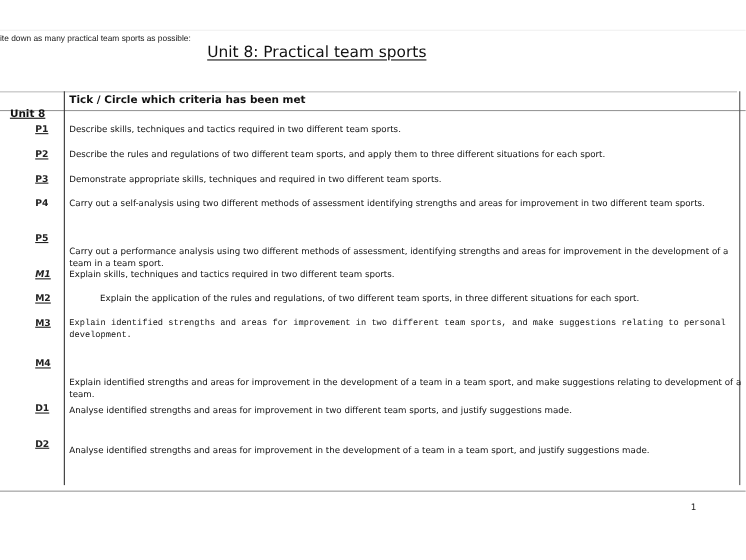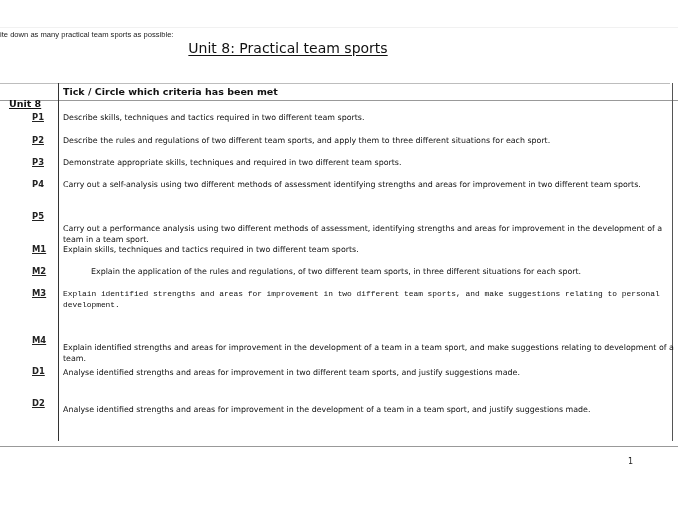--- a/index.html
+++ b/index.html
@@ -70,33 +70,33 @@
 </div>
 <div>
   <div class="row-code plain" style="top:179px;">P4</div>
   <div class="row-desc" style="top:179px;">Carry out a self-analysis using two different methods of assessment identifying strengths and areas for improvement in two different team sports.</div>
 </div>
 <div>
   <div class="row-code" style="top:211px;">P5</div>
   <div class="row-desc" style="top:211px;margin-top:12px;">Carry out a performance analysis using two different methods of assessment, identifying strengths and areas for improvement in the development of a team in a team sport.</div>
 </div>
 <div>
-  <div class="row-code" style="top:244px;">M1</div>
+  <div class="row-code" style="top:244px;font-style:italic;">M1</div>
   <div class="row-desc" style="top:244px;">Explain skills, techniques and tactics required in two different team sports.</div>
 </div>
 <div>
   <div class="row-code" style="top:266px;">M2</div>
   <div class="row-desc" style="top:266px;padding-left:28px;">Explain the application of the rules and regulations, of two different team sports, in three different situations for each sport.</div>
 </div>
 <div>
   <div class="row-code" style="top:288px;">M3</div>
   <div class="row-desc" style="top:288px;font-family:Liberation Mono, monospace;">Explain identified strengths and areas for improvement in two different team sports, and make suggestions relating to personal development.</div>
 </div>
 <div>
-  <div class="row-code" style="top:335px;">M4</div>
+  <div class="row-code" style="top:325px;">M4</div>
   <div class="row-desc" style="top:318px;margin-top:24px;">Explain identified strengths and areas for improvement in the development of a team in a team sport, and make suggestions relating to development of a team.</div>
 </div>
 <div>
   <div class="row-code" style="top:366px;">D1</div>
   <div class="row-desc" style="top:367px;">Analyse identified strengths and areas for improvement in two different team sports, and justify suggestions made.</div>
 </div>
 <div>
   <div class="row-code" style="top:398px;">D2</div>
   <div class="row-desc" style="top:404px;">Analyse identified strengths and areas for improvement in the development of a team in a team sport, and justify suggestions made.</div>
 </div>

